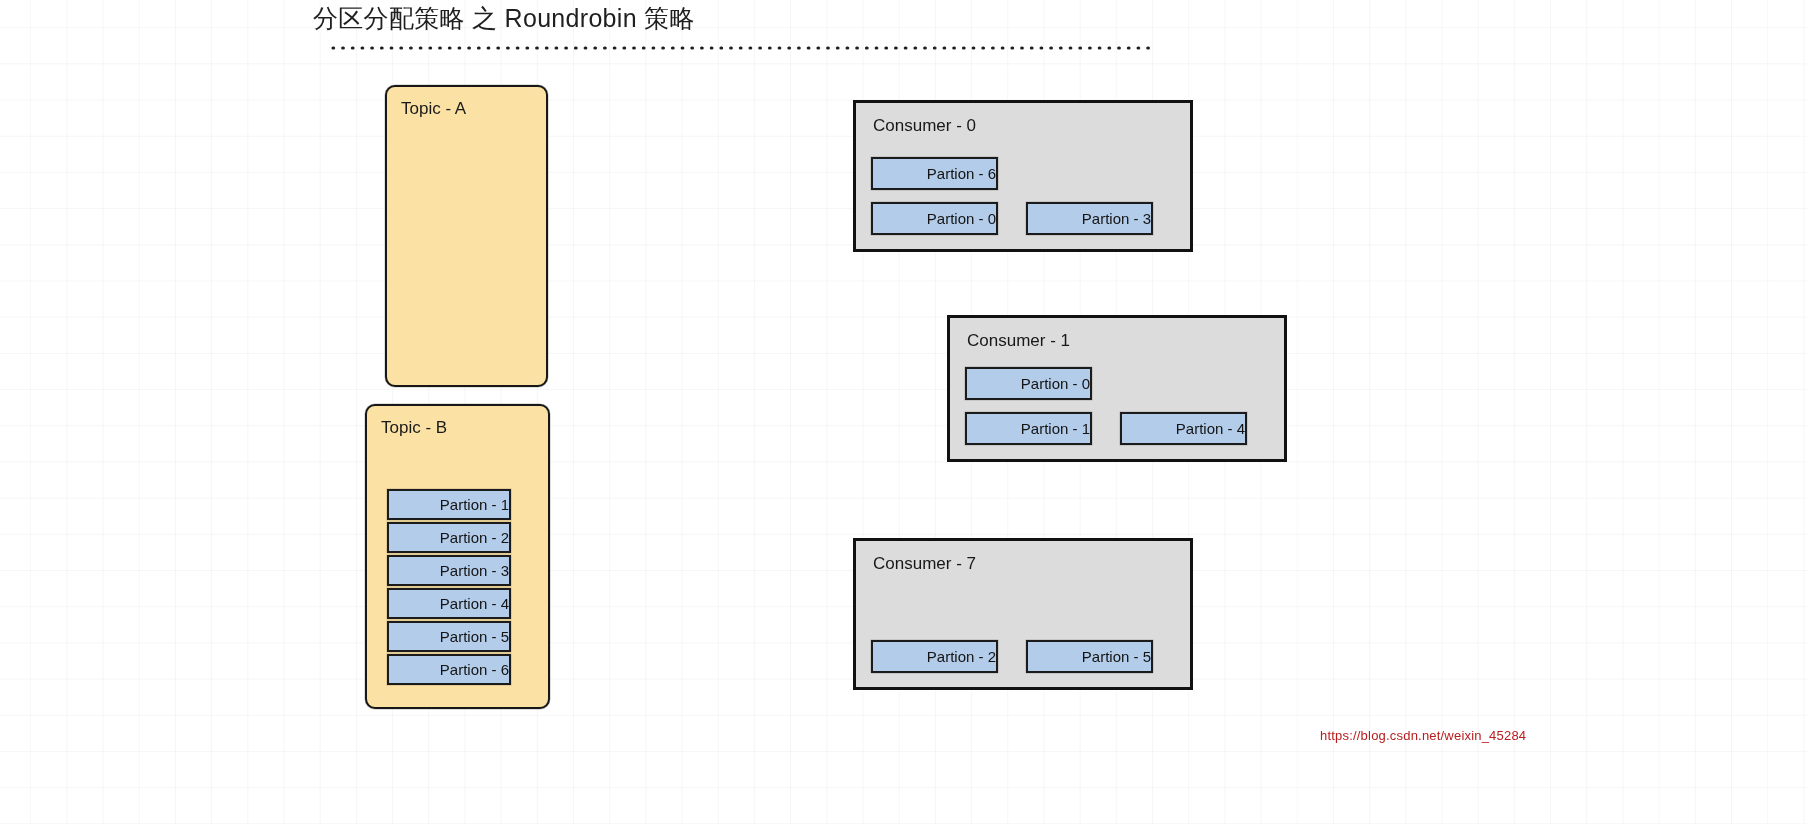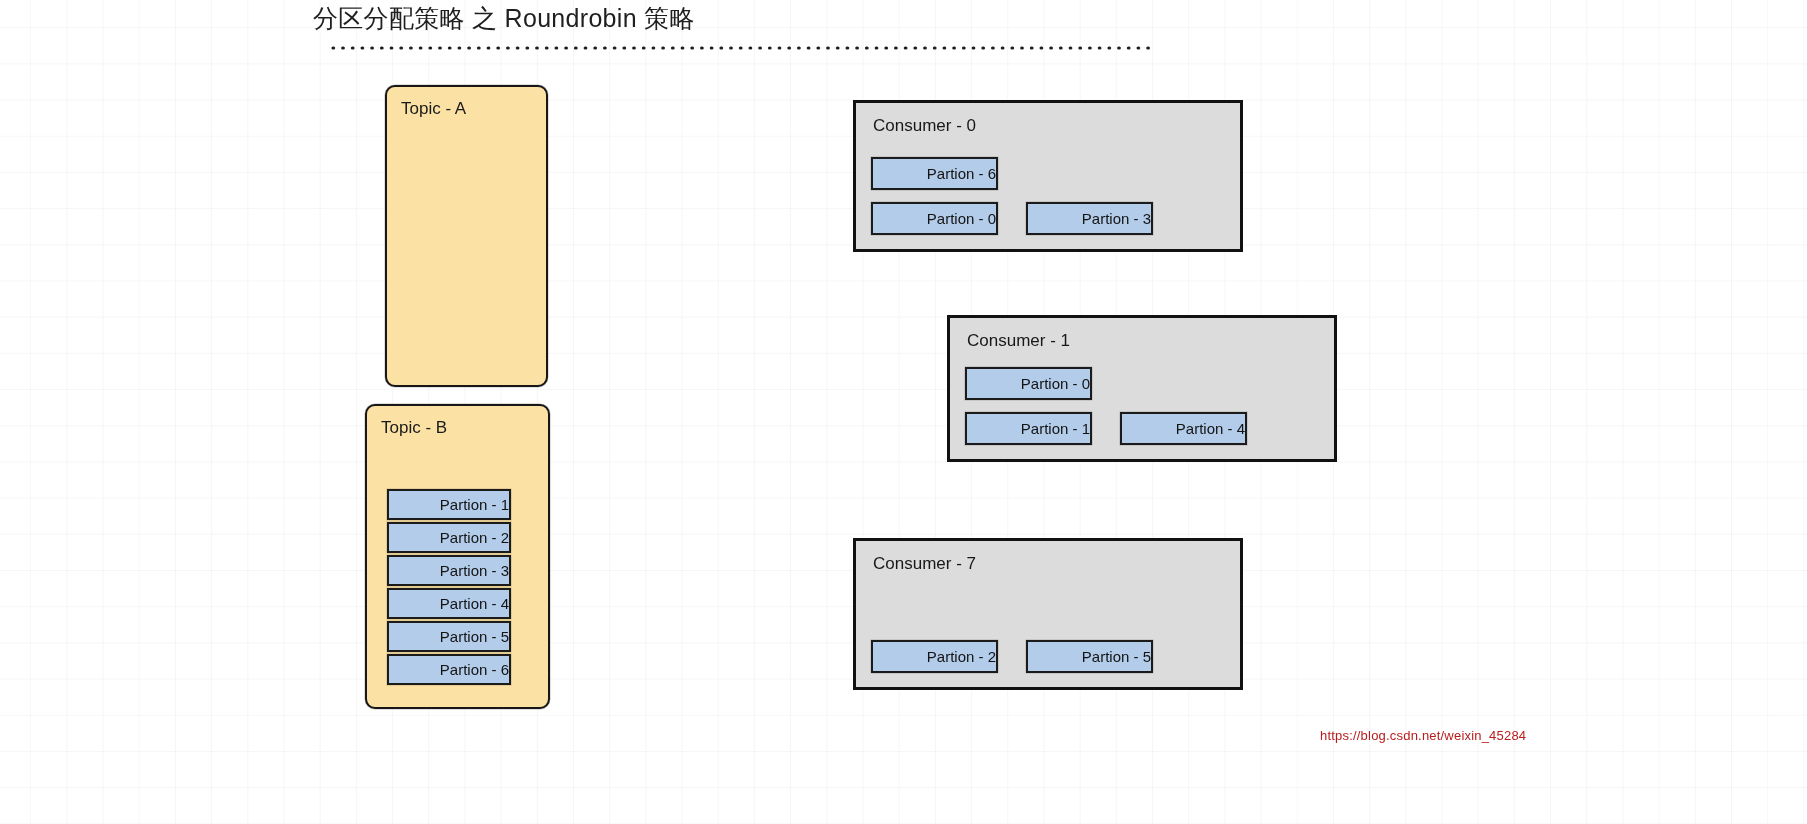--- a/index.html
+++ b/index.html
@@ -81,21 +81,21 @@
   .topic-partitions .partition {
     height: 31px;
     line-height: 27px;
   }
 
   
   .consumer {
     position: absolute;
     background: #dcdcdc;
     border: 3px solid #111111;
-    width: 390px;
+    width: 340px;
   }
   .consumer-label {
     position: absolute;
     left: 17px; top: 13px;
     font-size: 17px;
     color: #181818;
     white-space: nowrap;
   }
   .consumer-rows {
     position: absolute;

